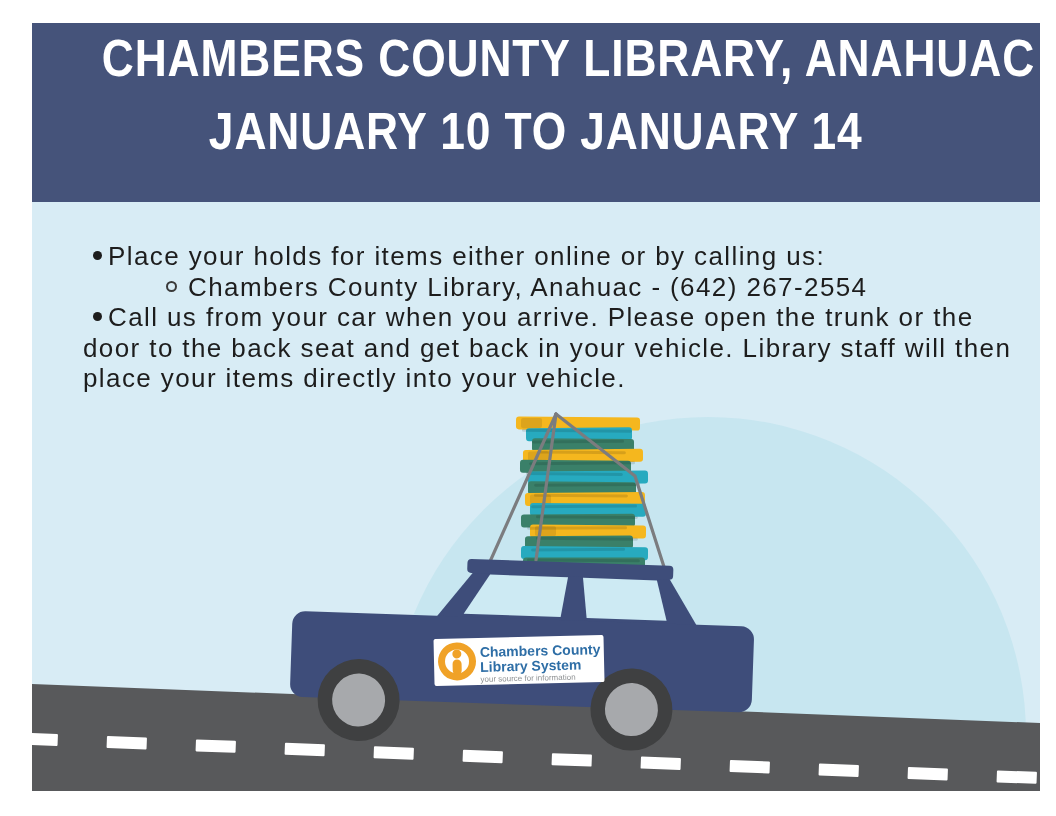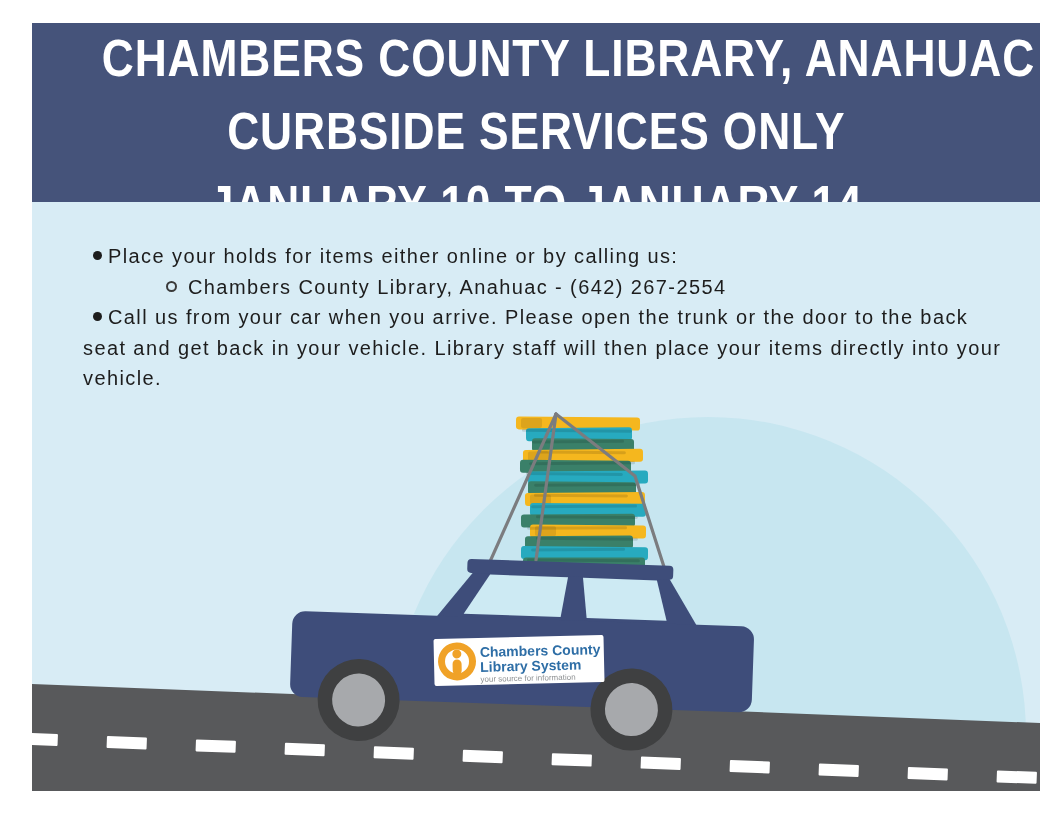--- a/index.html
+++ b/index.html
@@ -18,36 +18,35 @@
   .rope{stroke:var(--rope);stroke-width:3.2;fill:none;stroke-linecap:round;stroke-linejoin:round;}
   .car-navy{fill:var(--car);}
   .win{fill:var(--window);}
   .wheel-o{fill:var(--wheel_outer);}
   .wheel-i{fill:var(--wheel_inner);}
   .plate-bg{fill:#ffffff;}
   .orange{fill:var(--logo_orange);}
   .logo-txt{fill:var(--logo_blue);font-weight:bold;font-size:14px;font-family:"Liberation Sans",sans-serif;}
   .logo-tag{fill:var(--logo_gray);font-size:8px;font-family:"Liberation Sans",sans-serif;}
   .bullets{position:absolute;left:51px;top:39px;width:935px;z-index:2;
-    font-size:20px;line-height:30.5px;letter-spacing:1.4px;color:var(--text);}
+    font-size:26px;line-height:30.5px;letter-spacing:1.4px;color:var(--text);}
   .bi{position:relative;}
   .bi .btext{display:block;text-indent:25px;}
   .dot{position:absolute;left:10px;top:10px;width:9px;height:9px;border-radius:50%;background:var(--text);}
   .sub{position:relative;padding-left:105px;}
   .ring{position:absolute;left:83px;top:9px;width:7px;height:7px;border:2.5px solid #3a3a3a;border-radius:50%;background:transparent;}
 </style>
 </head>
 <body>
 
 <div class="page">
   <div class="flyer">
 
     <header class="banner">
       <div class="bline"><span>CHAMBERS COUNTY LIBRARY, ANAHUAC</span></div>
-      <div class="bline"><span>CURBSIDE SERVICES ONLY</span></div>
       <div class="bline"><span>JANUARY 10 TO JANUARY 14</span></div>
     </header>
 
     <div class="scene">
       <svg width="1008" height="589" viewBox="24 202 1008 589">
         <circle class="bg-circle" cx="700" cy="735" r="318"></circle>
         <polygon class="road" points="24,684 1032,723 1032,791 24,791"></polygon>
         <g id="dashes">
             <rect x="10" y="732.4582" width="40" height="12" rx="1" class="dash" transform="rotate(2.2 10 732.4582)"></rect>
             <rect x="99" y="735.9025" width="40" height="12" rx="1" class="dash" transform="rotate(2.2 99 735.9025)"></rect>

